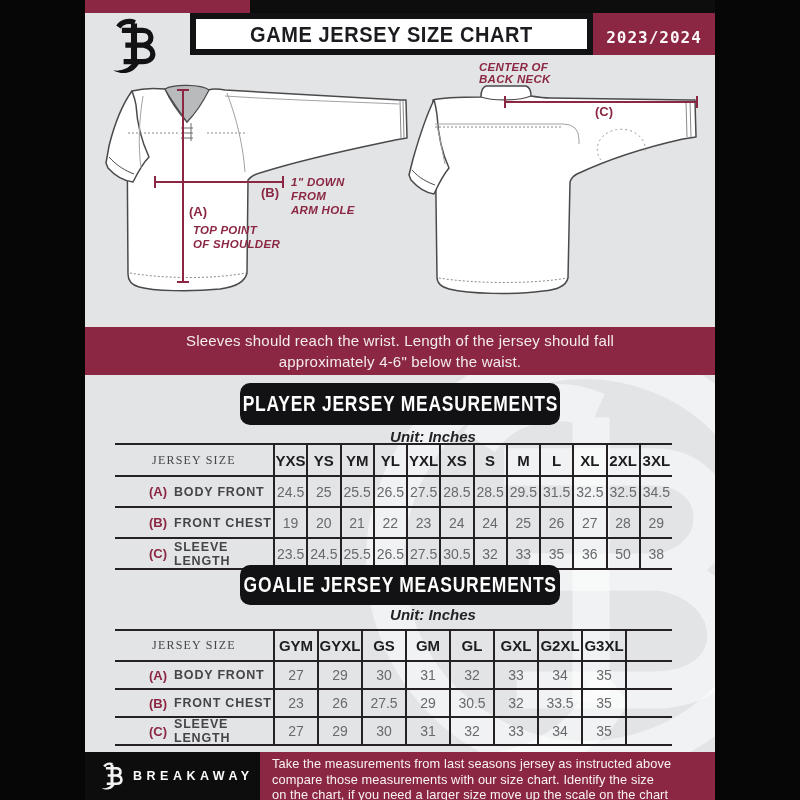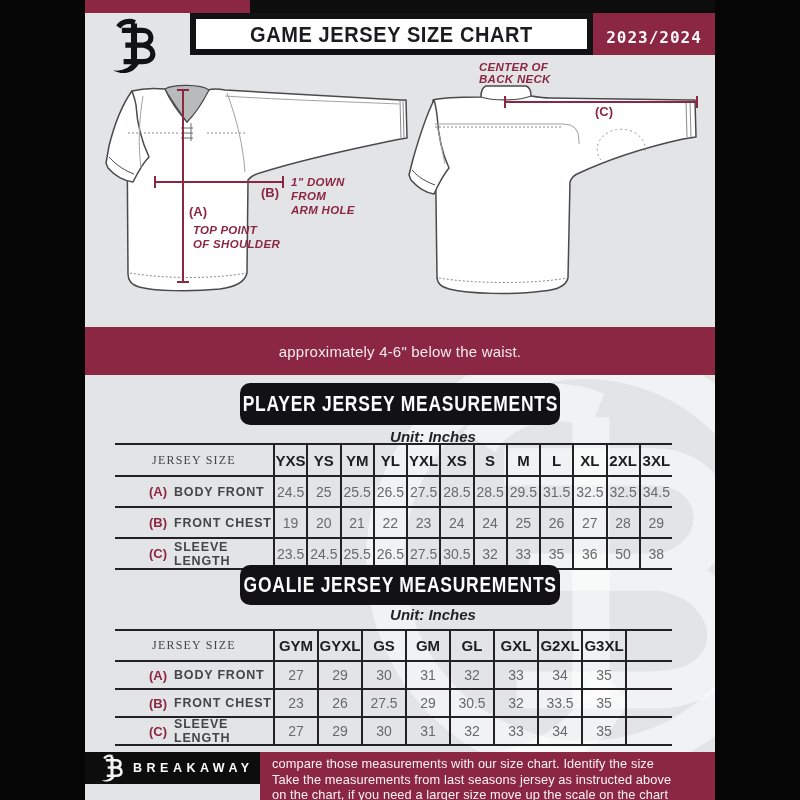--- a/index.html
+++ b/index.html
@@ -55,21 +55,21 @@
   .cell.hdr{border-top:2px solid #232122;}
   .cell:not(.c0){border-left:2px solid #232122;}
   .cell.c0{justify-content:flex-start;padding-left:34px;}
   .hdr-label{font-size:12px;color:#454547;letter-spacing:1.2px;padding-left:0 !important;justify-content:center !important;font-family:Liberation Serif, serif;}
   .size-hdr{font-weight:bold;font-size:15px;color:#1d1d1f;}
   .cell.val{font-size:14px;color:#68696b;}
   .rkey{font-weight:bold;font-size:13px;color:#8b2742;margin-right:7px;}
   .rlbl{font-size:12.5px;font-weight:600;color:#454547;letter-spacing:.8px;}
 
   
-  .footer-black{position:absolute;left:0;top:752px;width:175px;height:32px;background:#0d0d0e;
+  .footer-black{position:absolute;left:0;top:752px;width:175px;height:48px;background:#0d0d0e;
                 display:flex;align-items:center;z-index:2;}
   .footer-black .brand{color:#fbfbfb;font-weight:bold;font-size:12.5px;letter-spacing:4.5px;margin-left:8px;white-space:nowrap;}
   .footer-maroon{position:absolute;left:175px;top:752px;width:455px;height:48px;background:#8b2742;
                  box-sizing:border-box;padding:4px 0 0 12px;z-index:2;}
   .footer-maroon div{color:#f8f2f4;font-size:12.8px;line-height:15.5px;letter-spacing:.1px;white-space:nowrap;}
 </style>
 </head>
 <body>
 
 <div class="page">
@@ -147,20 +147,21 @@
       <text class="annb" x="176" y="137">(B)</text>
       <text class="ann" x="206" y="126">1" DOWN</text>
       <text class="ann" x="206" y="140">FROM</text>
       <text class="ann" x="206" y="154">ARM HOLE</text>
       <text class="ann" x="394" y="11">CENTER OF</text>
       <text class="ann" x="394" y="23">BACK NECK</text>
       <text class="annb" x="510" y="56">(C)</text>
     </svg>
 
     <div class="notice">
+      <div>Sleeves should reach the wrist. Length of the jersey should fall</div>
       <div>approximately 4-6" below the waist.</div>
     </div>
 
     <div class="section-banner player">
       <span>PLAYER JERSEY MEASUREMENTS</span>
     </div>
     <div class="unit player">Unit: Inches</div>
     <div class="size-table player">
         <div class="cell c0 hdr hdr-label">JERSEY SIZE</div>
         <div class="cell hdr size-hdr">YXS</div>
@@ -286,19 +287,19 @@
         <g stroke="#f2f2f2" fill="none">
           <path d="M31,5 C24,2 16,4 12,10" stroke-width="6"></path>
           <path d="M30,6 L30,52" stroke-width="7"></path>
           <path d="M16,14 H40 C52,14 53,29 41,31 H20 M41,31 C55,33 56,50 40,50 H18" stroke-width="6"></path>
         </g>
         <path d="M30,48 C27,57 16,62 6,60 C16,66 30,64 36,52 L33,48 Z" fill="#f2f2f2"></path>
       </svg>
       <span class="brand">BREAKAWAY</span>
     </div>
     <div class="footer-maroon">
+      <div>Take the measurements from last seasons jersey as instructed above</div>
       <div>compare those measurements  with our size chart. Identify the size</div>
-      <div>Take the measurements from last seasons jersey as instructed above</div>
       <div>on the chart, if you need a larger size move up the scale on the chart</div>
     </div>
 
   </div>
 </div>
 
 </body></html>

